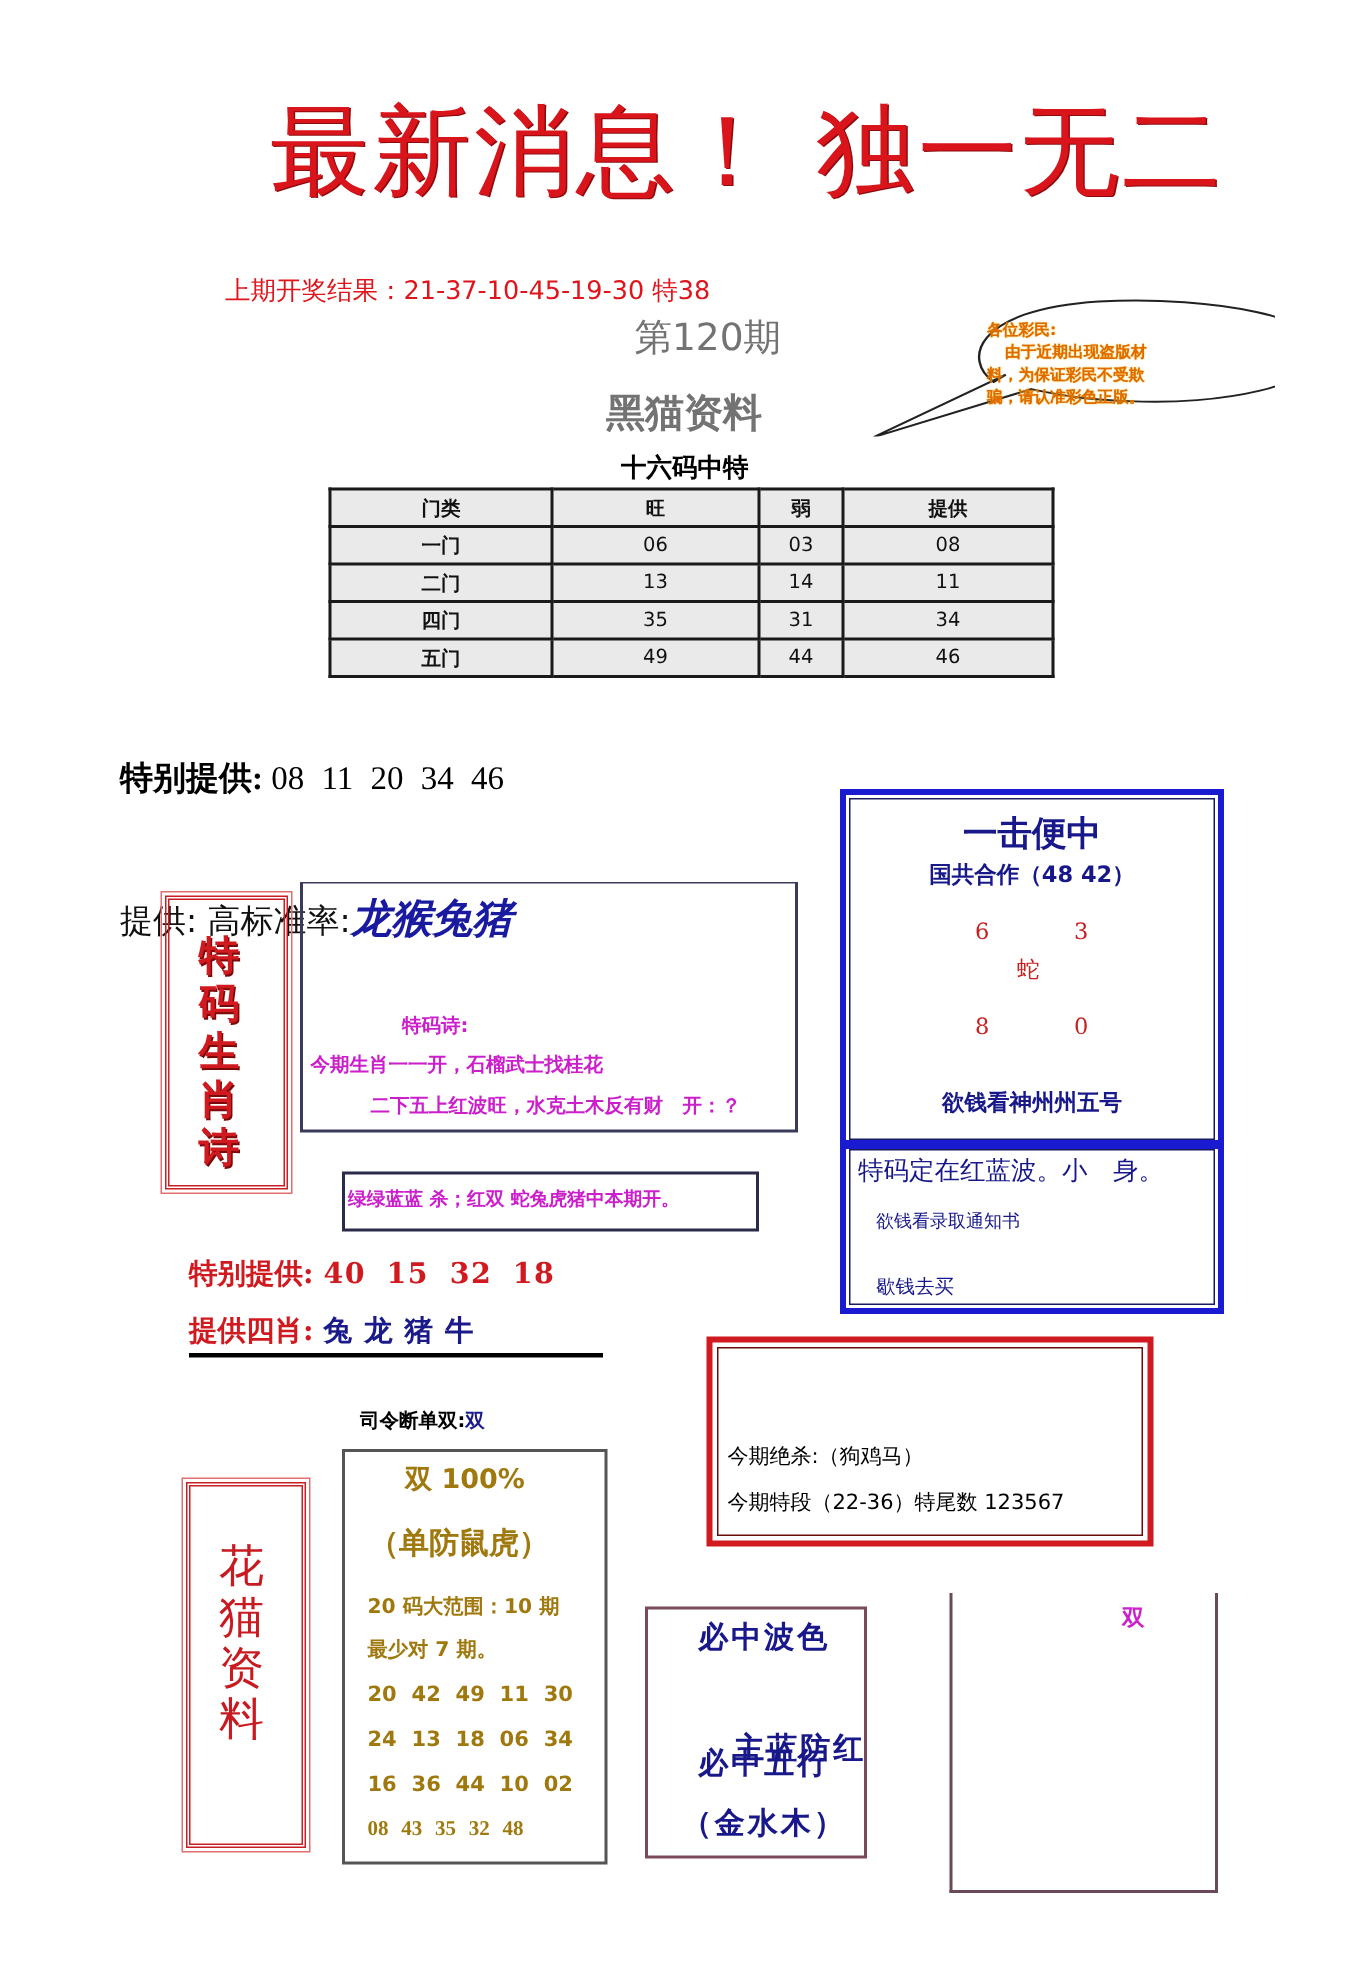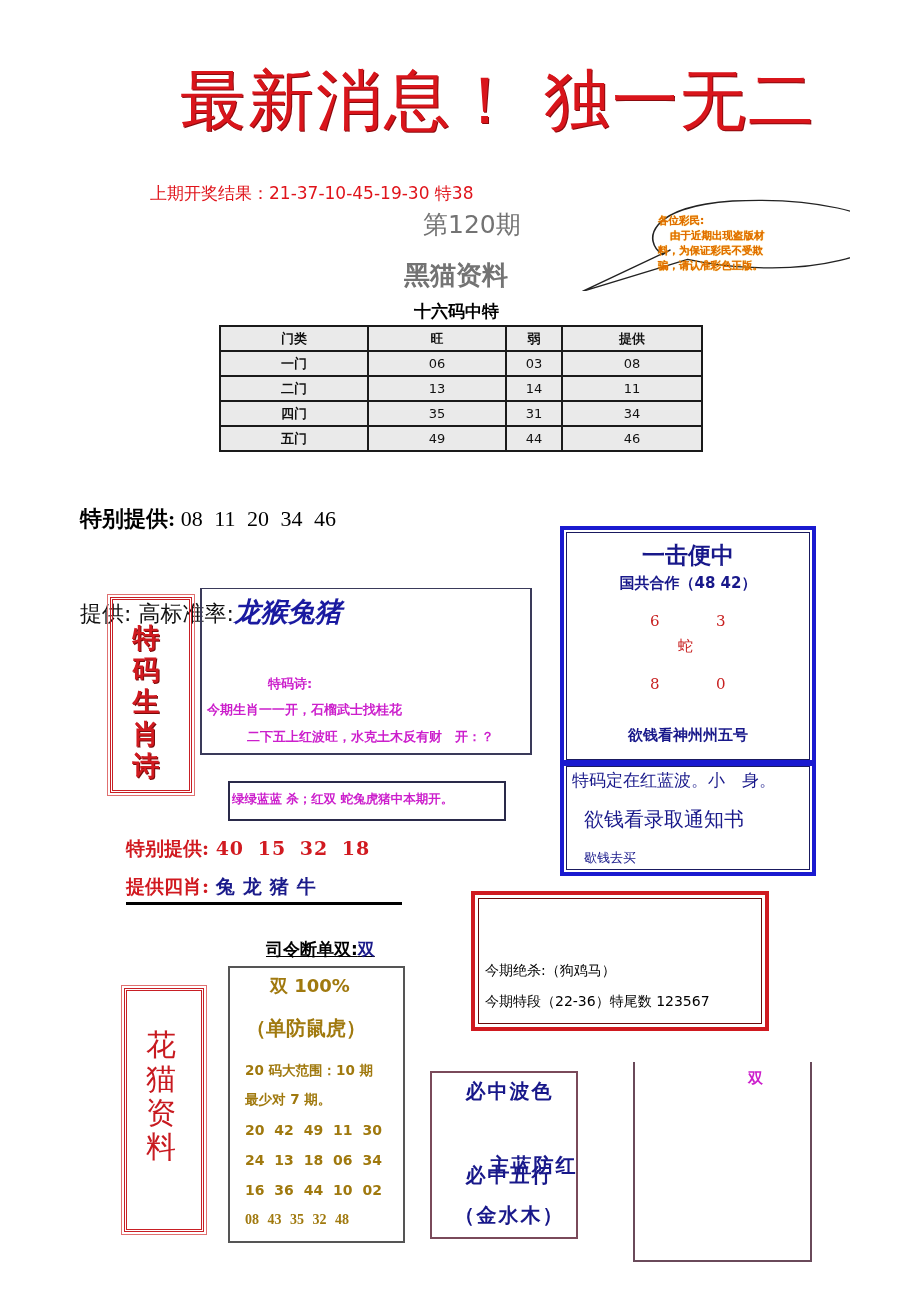--- a/index.html
+++ b/index.html
@@ -37,31 +37,31 @@
   .kill-text { left:232px; top:791px; font-size:12.5px; color:#cc1fcc; font-weight:bold; white-space:nowrap; }
   .hit-box { left:560px; top:526px; width:248px; height:232px; border:4px solid #1a1ad0; outline:1px solid #1a1a60; outline-offset:-7px; }
   .hit-title { left:560px; top:540px; width:256px; text-align:center; font-family:"DejaVu Serif", serif;
                font-size:23px; font-weight:bold; color:#18188a; }
   .hit-sub { left:560px; top:574px; width:256px; text-align:center; font-size:15px; color:#18188a; font-weight:bold; }
   .hit-num { font-family:"DejaVu Serif", serif; font-size:15px; color:#c82020; }
   .hit-snake { font-family:"DejaVu Serif", serif; font-size:15px; color:#c82020; }
   .hit-foot { left:560px; top:726px; width:256px; text-align:center; font-size:15px; color:#18188a; font-weight:bold; }
   .wave-box { left:560px; top:760px; width:248px; height:108px; border:4px solid #1a1ad0; outline:1px solid #1a1a60; outline-offset:-7px; }
   .wave-l1 { left:572px; top:769px; font-family:"DejaVu Serif", serif; font-size:17px; color:#18188a; white-space:nowrap; }
-  .wave-l2 { left:584px; top:806px; font-family:Liberation Mono, monospace; font-size:20px; color:#18188a; white-space:nowrap; }
+  .wave-l2 { left:584px; top:806px; font-family:Liberation Mono, monospace; font-size:12px; color:#18188a; white-space:nowrap; }
   .wave-l3 { left:584px; top:849px; font-family:"DejaVu Serif", serif; font-size:13px; color:#18188a; white-space:nowrap; }
   .sp2 { left:126px; top:836px; font-family:"DejaVu Serif", serif; font-size:19px; color:#d11a20; white-space:nowrap; font-weight:bold; }
   .sp2 .nums { word-spacing:6px; letter-spacing:1px; }
   .four { left:126px; top:874px; font-family:"DejaVu Serif", serif; font-size:19px; color:#d11a20; white-space:nowrap; font-weight:bold; }
   .four .z { color:#1a1a8a; letter-spacing:8px; }
   .hr-line { left:126px; top:902px; width:276px; height:3px; background:#000; }
   .absolute-box { left:471px; top:891px; width:290px; height:132px; border:4px solid #d01a20; outline:1px solid #6a0a0a; outline-offset:-8px; }
   .abs-l1 { left:485px; top:962px; font-size:14px; color:#000; white-space:nowrap; }
   .abs-l2 { left:485px; top:993px; font-size:14px; color:#000; white-space:nowrap; }
-  .command { left:266px; top:938px; font-size:17px; color:#000; font-weight:bold; white-space:nowrap;text-decoration:underline; }
+  .command { left:240px; top:938px; font-size:13px; color:#000; font-weight:bold; white-space:nowrap; }
   .command .v { color:#1a1a8a; }
   .flower-side { left:124px; top:988px; width:74px; height:238px; border:3px double #c81f25; outline:1px solid #e07070; outline-offset:2px; }
   .flower-text { left:143px; top:1028px; width:36px; font-family:"DejaVu Serif", serif; font-size:30px; line-height:34px;
                  color:#c81a20; text-align:center; }
   .gold-box { left:228px; top:966px; width:173px; height:273px; border:2px solid #555; }
   .gold { color:#a0790e; font-weight:bold; white-space:nowrap; }
   .g1 { left:270px; top:974px; font-size:18px; }
   .g2 { left:246px; top:1015px; font-size:20px; }
   .g3 { left:245px; top:1062px; font-size:13.5px; }
   .g4 { left:245px; top:1091px; font-size:13.5px; }

